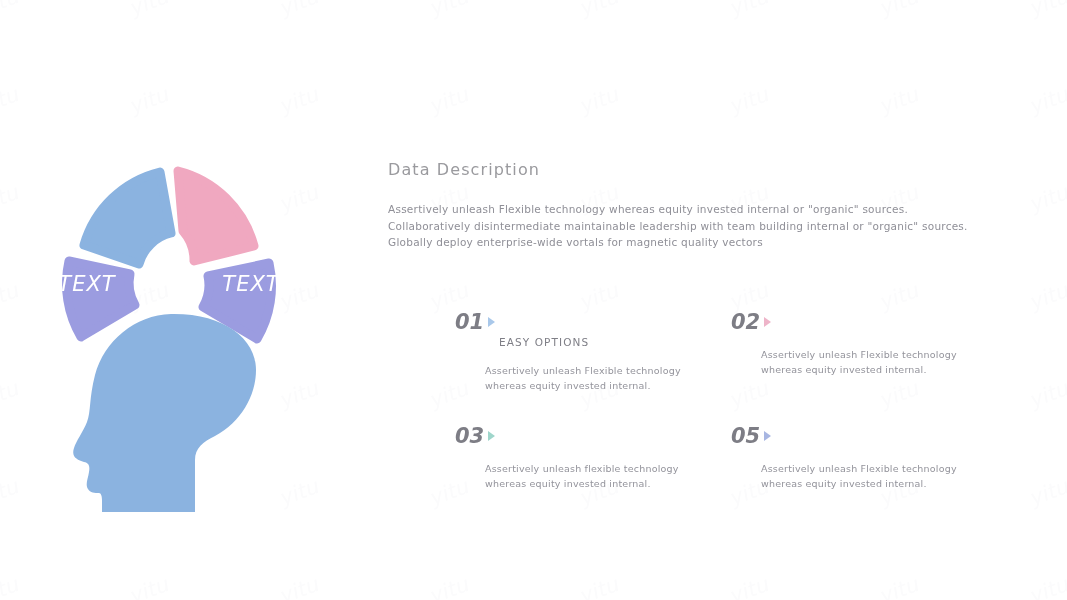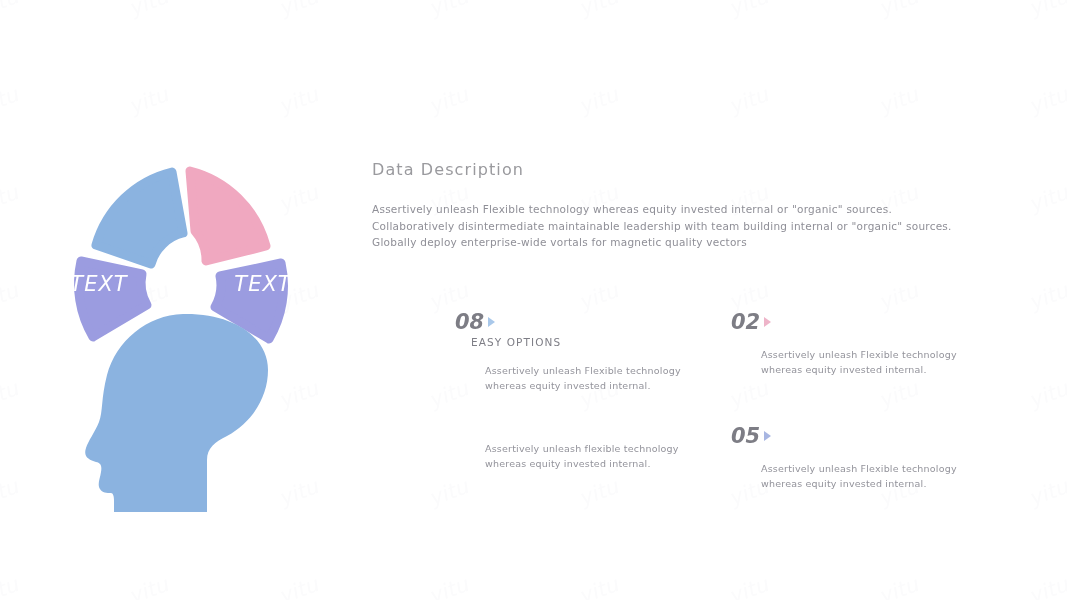--- a/index.html
+++ b/index.html
@@ -40,36 +40,36 @@
     font-family:"DejaVu Sans", sans-serif;
     font-size:33px;
     font-weight:bold;
     letter-spacing:2px;
     color:#a9a9ab;
     z-index:20;
   }
   
   #graphic {
     position:absolute;
-    left:55px; top:160px;
+    left:43px; top:160px;
     width:270px; height:360px;
     z-index:10;
   }
   #graphic svg { display:block; }
   .arc-text {
     font-family:"DejaVu Sans", sans-serif;
     font-style:italic;
     font-size:21px;
     fill:#ffffff;
     letter-spacing:1px;
   }
   
   #content {
     position:absolute;
-    left:372px; top:160px;
+    left:388px; top:160px;
     width:640px;
     z-index:20;
   }
   #desc-heading {
     font-family:"DejaVu Sans", sans-serif;
     font-size:16px;
     color:#9a9a9e;
     letter-spacing:1.1px;
     margin-bottom:22px;
   }
@@ -112,21 +112,21 @@
     border-left:7px solid currentColor;
     margin-left:4px;
     margin-top:5px;
     flex:0 0 auto;
   }
   .item-title {
     font-family:"DejaVu Sans", sans-serif;
     font-size:10.5px;
     color:#7e7e86;
     letter-spacing:1.1px;
-    margin-left:16px;
+    margin-left:44px;
     margin-top:4px;
     white-space:nowrap;
   }
   .item-body {
     font-family:"DejaVu Sans", sans-serif;
     font-size:9.5px;
     line-height:15px;
     color:#93939b;
     letter-spacing:0.2px;
     margin-left:30px;
@@ -250,36 +250,40 @@
 
   <div id="content">
     <div id="desc-heading">Data Description</div>
     <div id="desc-body">Assertively unleash Flexible technology whereas equity invested internal or "organic" sources. Collaboratively disintermediate maintainable leadership with team building internal or "organic" sources. Globally deploy enterprise-wide vortals for magnetic quality vectors</div>
   </div>
 
   <div id="items">
 
     <div class="item">
       <div class="item-head">
-        <span class="item-num">08</span>
+        <span class="item-num">01</span>
         <span class="item-tri" style="color:#a9c8ea"></span>
       </div>
       <div class="item-title">EASY OPTIONS</div>
       <div class="item-body">Assertively unleash Flexible technology whereas equity invested internal.</div>
     </div>
 
     <div class="item">
       <div class="item-head">
         <span class="item-num">02</span>
         <span class="item-tri" style="color:#eeb4c9"></span>
       </div>
       <div class="item-body">Assertively unleash Flexible technology whereas equity invested internal.</div>
     </div>
 
     <div class="item">
+      <div class="item-head">
+        <span class="item-num">03</span>
+        <span class="item-tri" style="color:#9fd6cb"></span>
+      </div>
       <div class="item-body">Assertively unleash flexible technology whereas equity invested internal.</div>
     </div>
 
     <div class="item">
       <div class="item-head">
         <span class="item-num">05</span>
         <span class="item-tri" style="color:#a8b6e2"></span>
       </div>
       <div class="item-body">Assertively unleash Flexible technology whereas equity invested internal.</div>
     </div>

